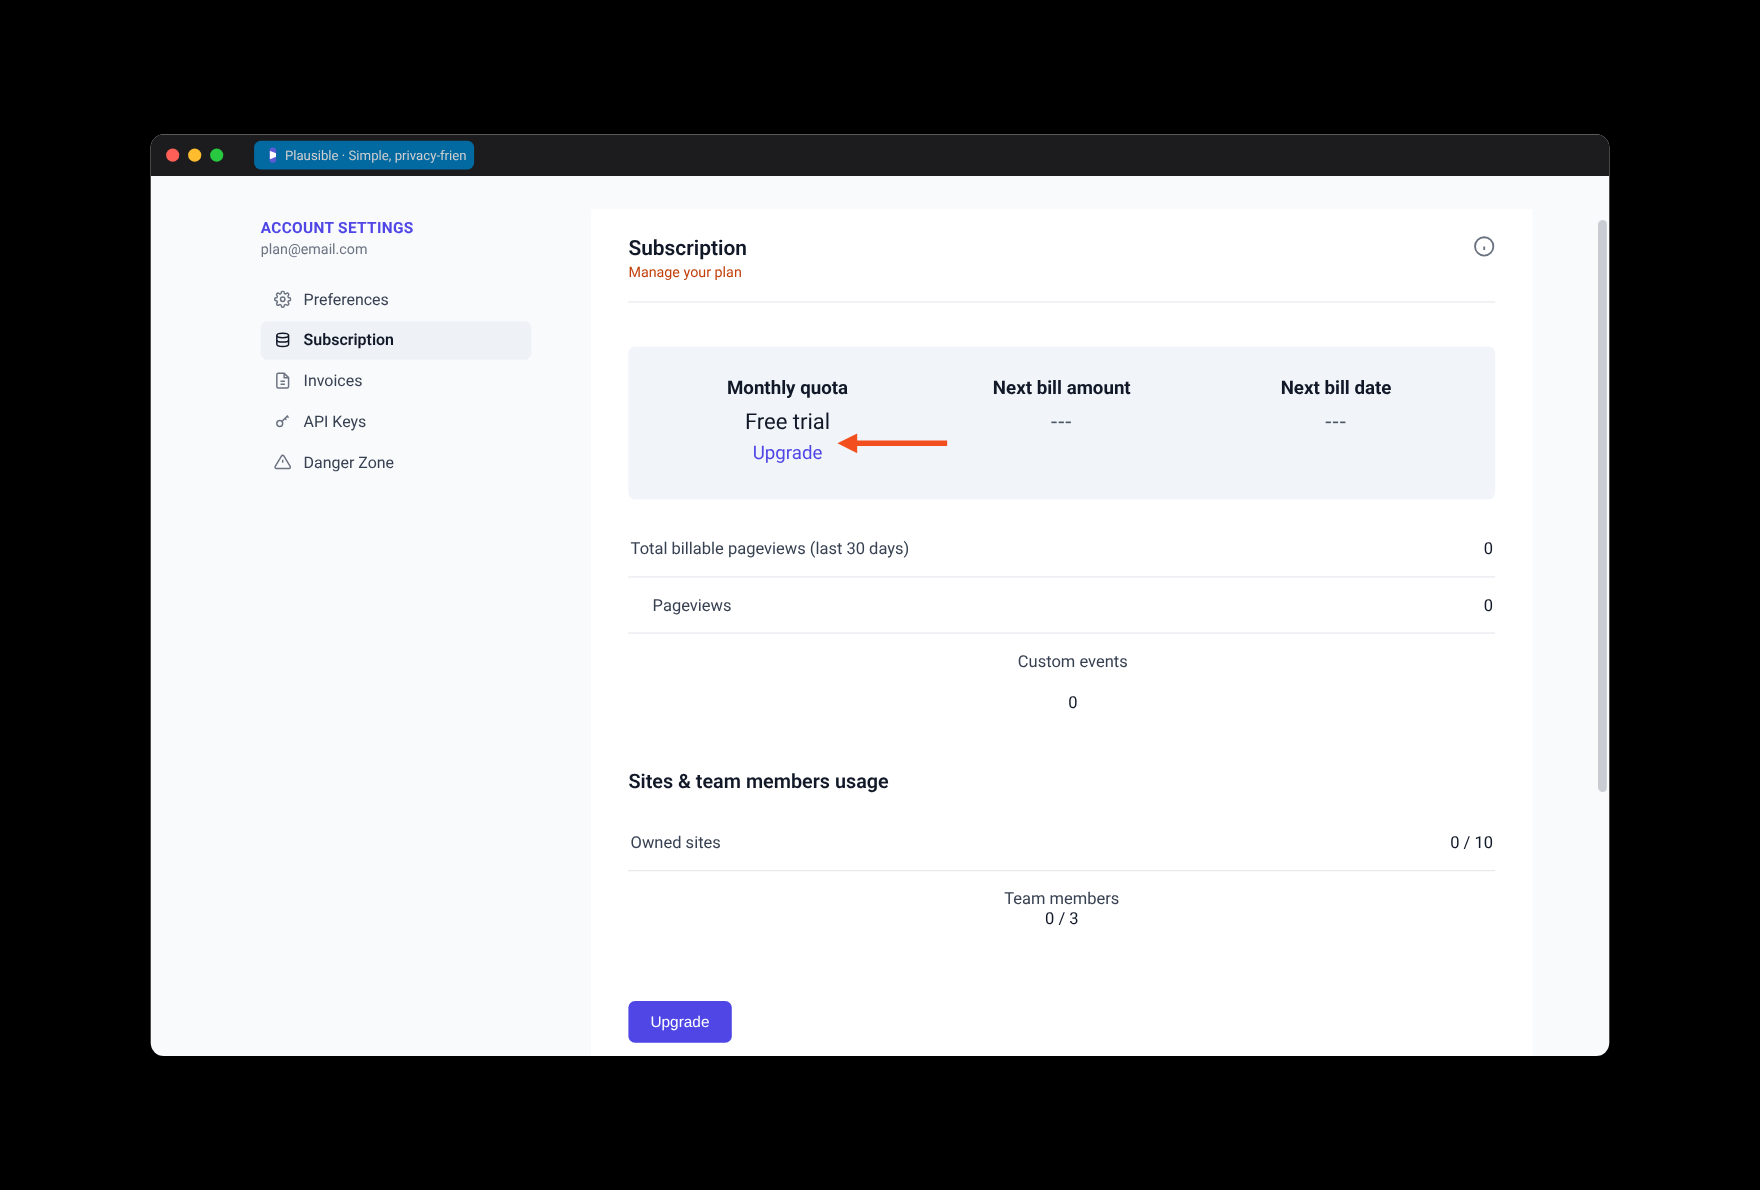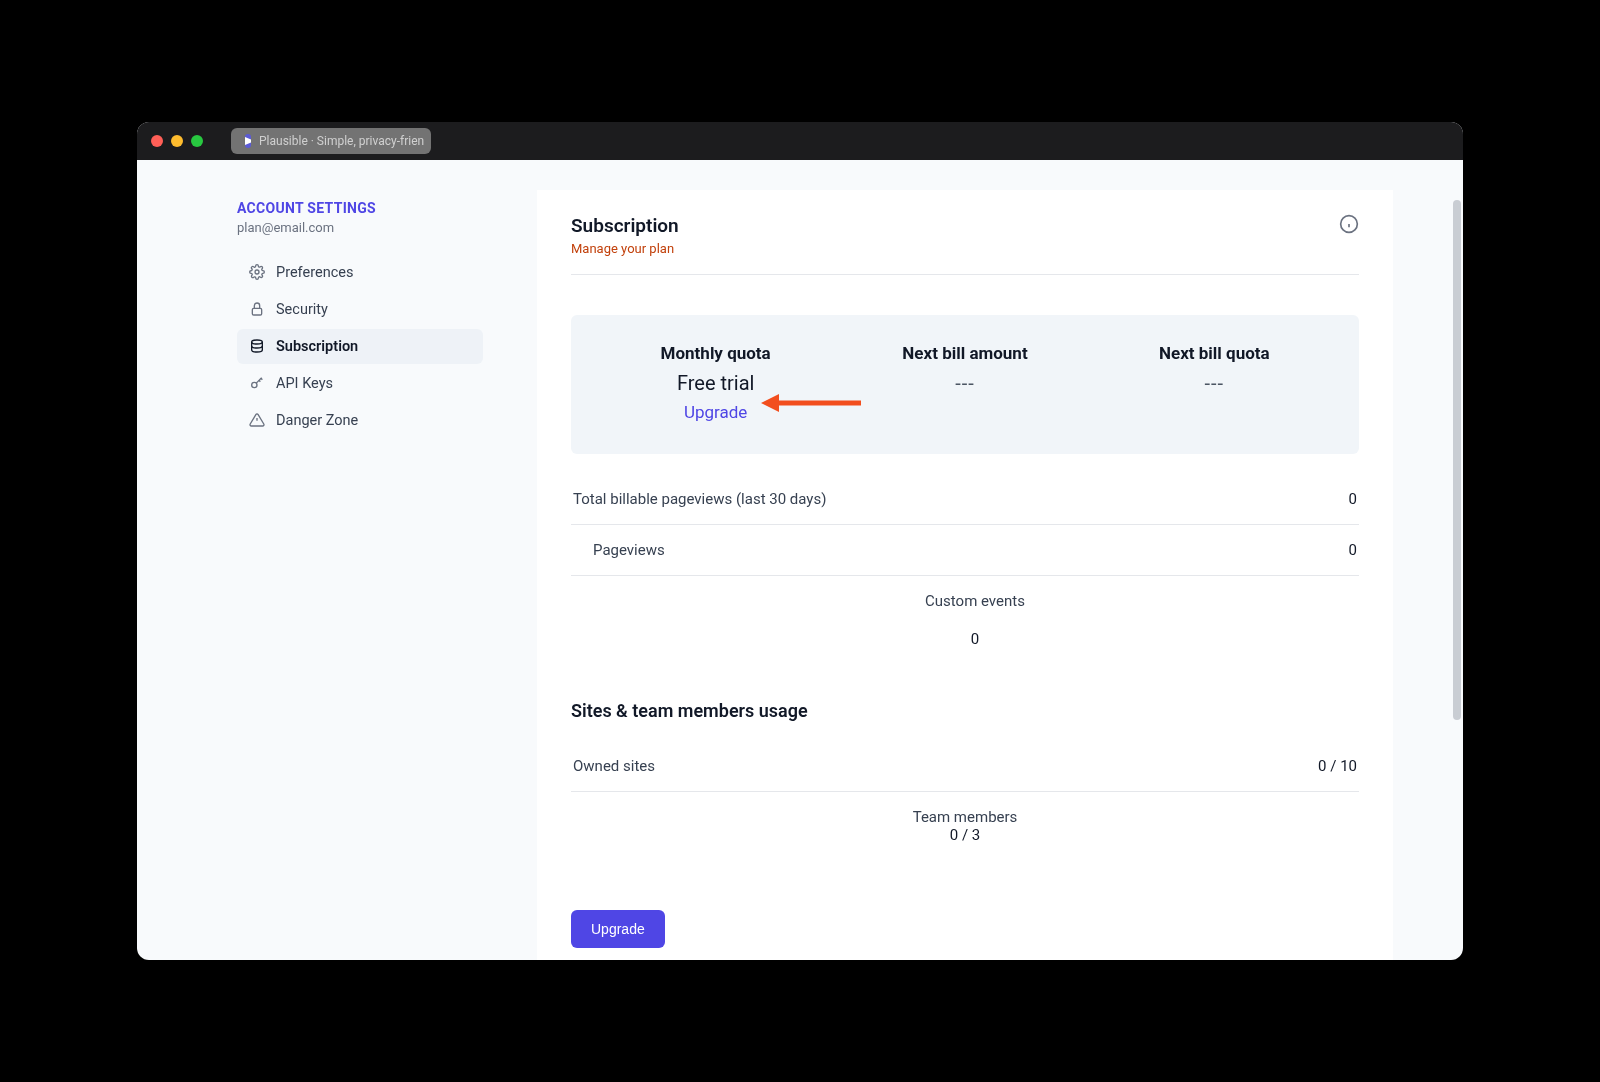--- a/index.html
+++ b/index.html
@@ -34,21 +34,21 @@
     padding: 0 14px;
     gap: 8px;
   }
   .traffic { display: flex; gap: 8px; }
   .dot { width: 12px; height: 12px; border-radius: 50%; }
   .dot.red { background: #ff5f57; }
   .dot.yellow { background: #febc2e; }
   .dot.green { background: #28c840; }
   .tab {
     margin-left: 20px;
-    background: #737373;
+    background: #0369a1;
     color: #d0d0d0;
     font-size: 12px;
     padding: 6px 14px;
     border-radius: 6px;
     display: flex;
     align-items: center;
     gap: 8px;
     max-width: 200px;
     white-space: nowrap;
     overflow: hidden;
@@ -196,34 +196,36 @@
         <div class="sidebar-title">ACCOUNT SETTINGS</div>
         <div class="sidebar-email">plan@email.com</div>
         <ul class="nav" id="nav">
             <li>
               <span class="icon"><svg viewBox="0 0 24 24" fill="none" stroke="currentColor" stroke-width="2">
                   <circle cx="12" cy="12" r="3"></circle>
                   <path d="M19.4 15a1.65 1.65 0 0 0 .33 1.82l.06.06a2 2 0 1 1-2.83 2.83l-.06-.06a1.65 1.65 0 0 0-1.82-.33 1.65 1.65 0 0 0-1 1.51V21a2 2 0 1 1-4 0v-.09A1.65 1.65 0 0 0 9 19.4a1.65 1.65 0 0 0-1.82.33l-.06.06a2 2 0 1 1-2.83-2.83l.06-.06a1.65 1.65 0 0 0 .33-1.82 1.65 1.65 0 0 0-1.51-1H3a2 2 0 1 1 0-4h.09A1.65 1.65 0 0 0 4.6 9a1.65 1.65 0 0 0-.33-1.82l-.06-.06a2 2 0 1 1 2.83-2.83l.06.06a1.65 1.65 0 0 0 1.82.33H9a1.65 1.65 0 0 0 1-1.51V3a2 2 0 1 1 4 0v.09a1.65 1.65 0 0 0 1 1.51 1.65 1.65 0 0 0 1.82-.33l.06-.06a2 2 0 1 1 2.83 2.83l-.06.06a1.65 1.65 0 0 0-.33 1.82V9a1.65 1.65 0 0 0 1.51 1H21a2 2 0 1 1 0 4h-.09a1.65 1.65 0 0 0-1.51 1z"></path>
                 </svg></span>
               <span>Preferences</span>
             </li>
-            <li>
-              <span class="icon"><svg viewBox="0 0 24 24" fill="none" stroke="currentColor" stroke-width="2">
-                  <rect x="5" y="11" width="14" height="10" rx="2"></rect>
-                  <path d="M8 11V7a4 4 0 0 1 8 0v4"></path>
-                </svg></span>
-              <span>Security</span>
-            </li>
             <li class="active">
               <span class="icon"><svg viewBox="0 0 24 24" fill="none" stroke="currentColor" stroke-width="2">
                   <ellipse cx="12" cy="6" rx="8" ry="3"></ellipse>
                   <path d="M4 6v6c0 1.66 3.58 3 8 3s8-1.34 8-3V6"></path>
                   <path d="M4 12v6c0 1.66 3.58 3 8 3s8-1.34 8-3v-6"></path>
                 </svg></span>
               <span>Subscription</span>
+            </li>
+            <li>
+              <span class="icon"><svg viewBox="0 0 24 24" fill="none" stroke="currentColor" stroke-width="2">
+                  <path d="M14 2H6a2 2 0 0 0-2 2v16a2 2 0 0 0 2 2h12a2 2 0 0 0 2-2V8z"></path>
+                  <polyline points="14 2 14 8 20 8"></polyline>
+                  <line x1="9" y1="13" x2="15" y2="13"></line>
+                  <line x1="9" y1="17" x2="15" y2="17"></line>
+                </svg></span>
+              <span>Invoices</span>
             </li>
             <li>
               <span class="icon"><svg viewBox="0 0 24 24" fill="none" stroke="currentColor" stroke-width="2">
                   <circle cx="8" cy="15" r="4"></circle>
                   <path d="M10.85 12.15 19 4"></path>
                   <path d="M18 5l2 2"></path>
                   <path d="M15 8l2 2"></path>
                 </svg></span>
               <span>API Keys</span>
             </li>
@@ -257,21 +259,21 @@
             <div class="quota-col">
               <div class="quota-label">Monthly quota</div>
               <div class="quota-value">Free trial</div>
               <a class="upgrade-link">Upgrade</a>
             </div>
             <div class="quota-col">
               <div class="quota-label">Next bill amount</div>
               <div class="quota-value dash">---</div>
             </div>
             <div class="quota-col">
-              <div class="ota-label quota-label">Next bill quota</div>
+              <div class="ota-label quota-label">Next bill date</div>
               <div class="quota-value dash">---</div>
             </div>
             <svg class="arrow" width="100" height="24" viewBox="0 0 100 24">
               <line x1="100" y1="12" x2="12" y2="12" stroke="#f24e1e" stroke-width="5"></line>
               <polygon points="0,12 18,3 18,21" fill="#f24e1e"></polygon>
             </svg>
           </div>
 
           <div class="stats" id="usage-rows">
               <div class="stat-row">

